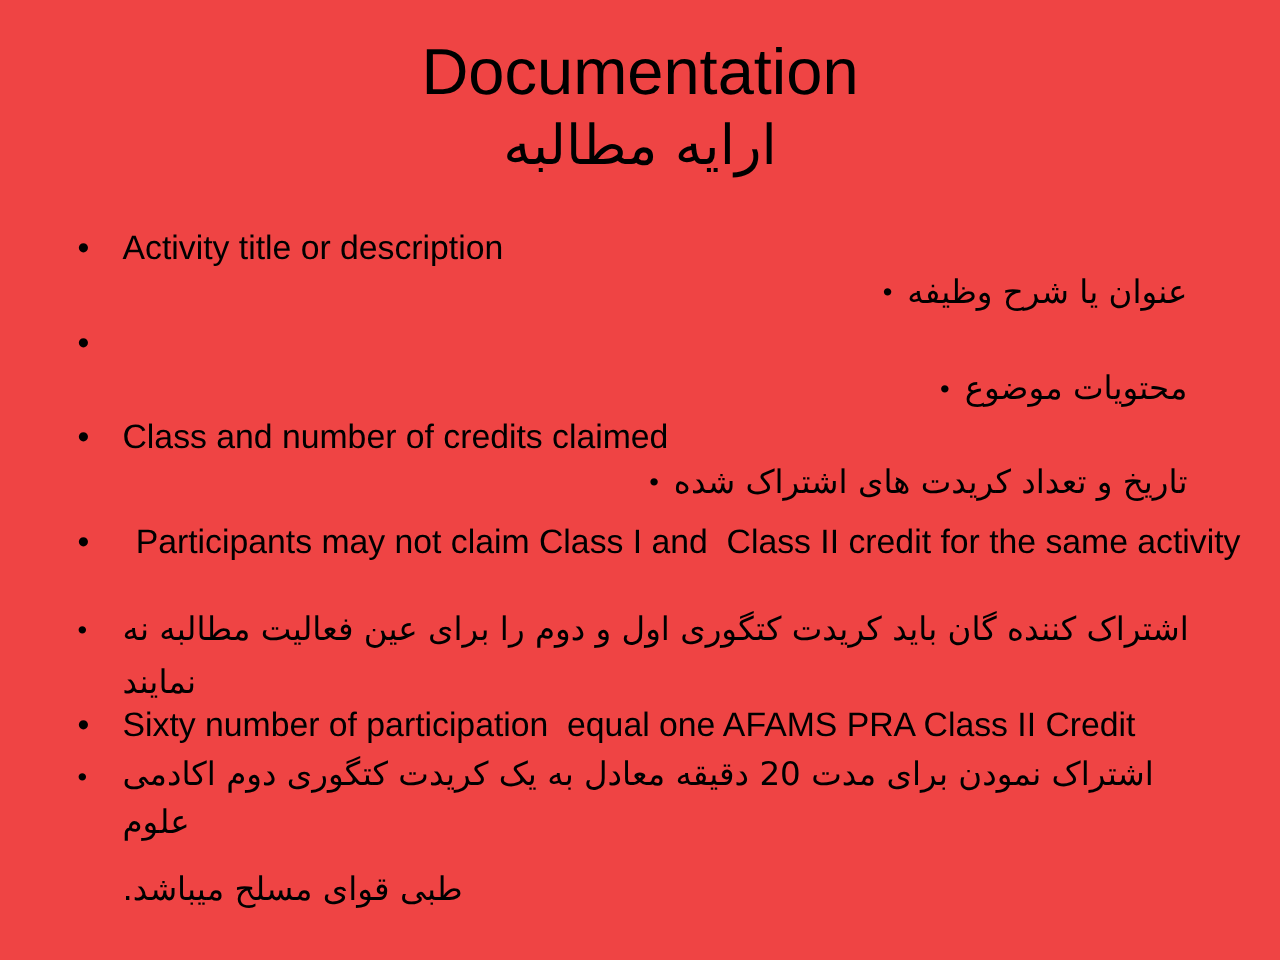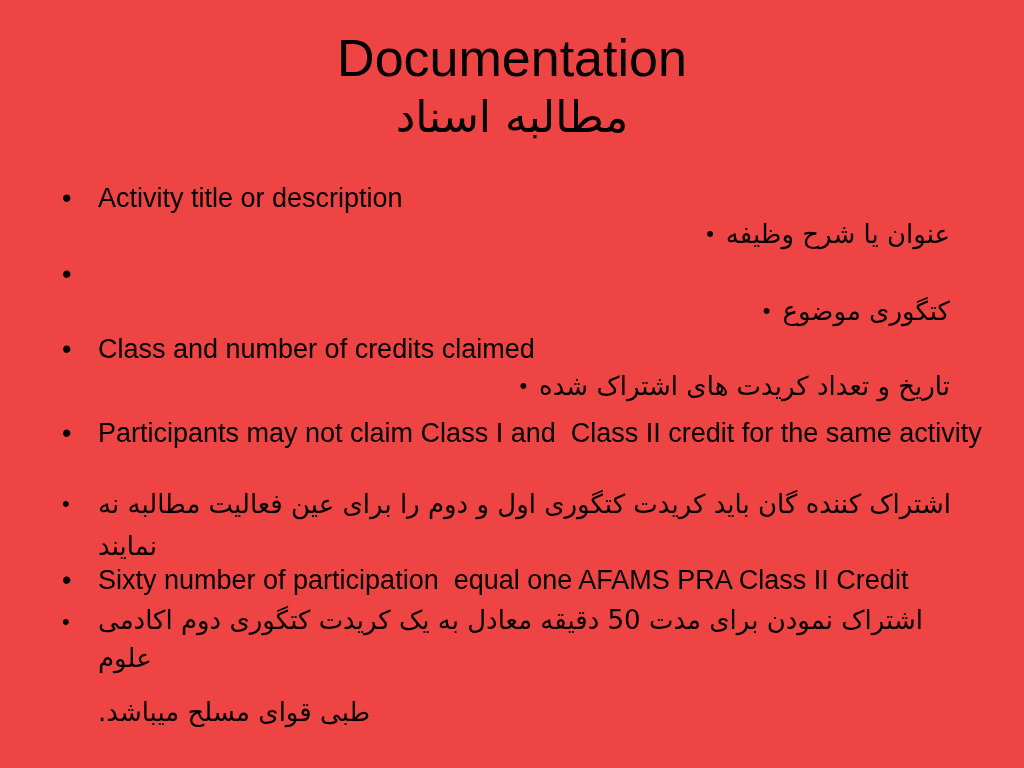--- a/index.html
+++ b/index.html
@@ -39,21 +39,21 @@
     align-items: flex-start;
     font-size: 27px;
     line-height: 32px;
   }
   .row.en .dot {
     flex: none;
     width: 36px;
     font-size: 27px;
     line-height: 32px;
   }
-  .row.en .txt { white-space: pre-wrap; }
+  .row.en .txt { white-space: pre-wrap; text-align: center; }
   .row.en.wrap4 .txt { width: 905px; }
 
   .row.fa-short {
     right: 74px;
     display: flex;
     align-items: flex-start;
     font-size: 26px;
     line-height: 40px;
   }
   .row.fa-short .dot {
@@ -84,39 +84,39 @@
   .row.fa-long .line { line-height: 42px; }
   .row.fa-long.tight .line { line-height: 38px; }
   .row.fa-long .line.indent-right { padding-right: 100px; margin-top: 16px; }
 </style>
 </head>
 <body>
 
 <div class="slide">
 
   <div class="title-en">Documentation</div>
-  <div class="title-fa fa">مطالبه اسناد</div>
+  <div class="title-fa fa">ارایه مطالبه</div>
 
   <div class="row en" style="top:182px">
     <span class="dot">•</span>
     <span class="txt">Activity title or description</span>
   </div>
 
   <div class="row fa-short" style="top:214px">
     <span class="dot">•</span>
     <span class="txt fa" dir="rtl">عنوان یا شرح وظیفه</span>
   </div>
 
   <div class="row en" style="top:258px">
     <span class="dot">•</span>
   </div>
 
   <div class="row fa-short" style="top:291px">
     <span class="dot">•</span>
-    <span class="txt fa" dir="rtl">کتگوری موضوع</span>
+    <span class="txt fa" dir="rtl">محتویات موضوع</span>
   </div>
 
   <div class="row en" style="top:333px">
     <span class="dot">•</span>
     <span class="txt">Class and number of credits claimed</span>
   </div>
 
   <div class="row fa-short" style="top:366px">
     <span class="dot">•</span>
     <span class="txt fa" dir="rtl">تاریخ و تعداد کریدت های اشتراک شده</span>
@@ -136,18 +136,18 @@
   </div>
 
   <div class="row en" style="top:564px">
     <span class="dot">•</span>
     <span class="txt">Sixty number of participation  equal one AFAMS PRA Class II Credit</span>
   </div>
 
   <div class="row fa-long tight" style="top:601px">
     <span class="dot">•</span>
     <div class="fa-text">
-      <div class="line fa" dir="rtl">اشتراک نمودن برای مدت 50 دقیقه معادل به یک کریدت کتگوری دوم اکادمی علوم</div>
+      <div class="line fa" dir="rtl">اشتراک نمودن برای مدت 20 دقیقه معادل به یک کریدت کتگوری دوم اکادمی علوم</div>
       <div class="line fa indent-right" dir="rtl">طبی قوای مسلح میباشد.</div>
     </div>
   </div>
 
 </div>
 
 </body></html>

